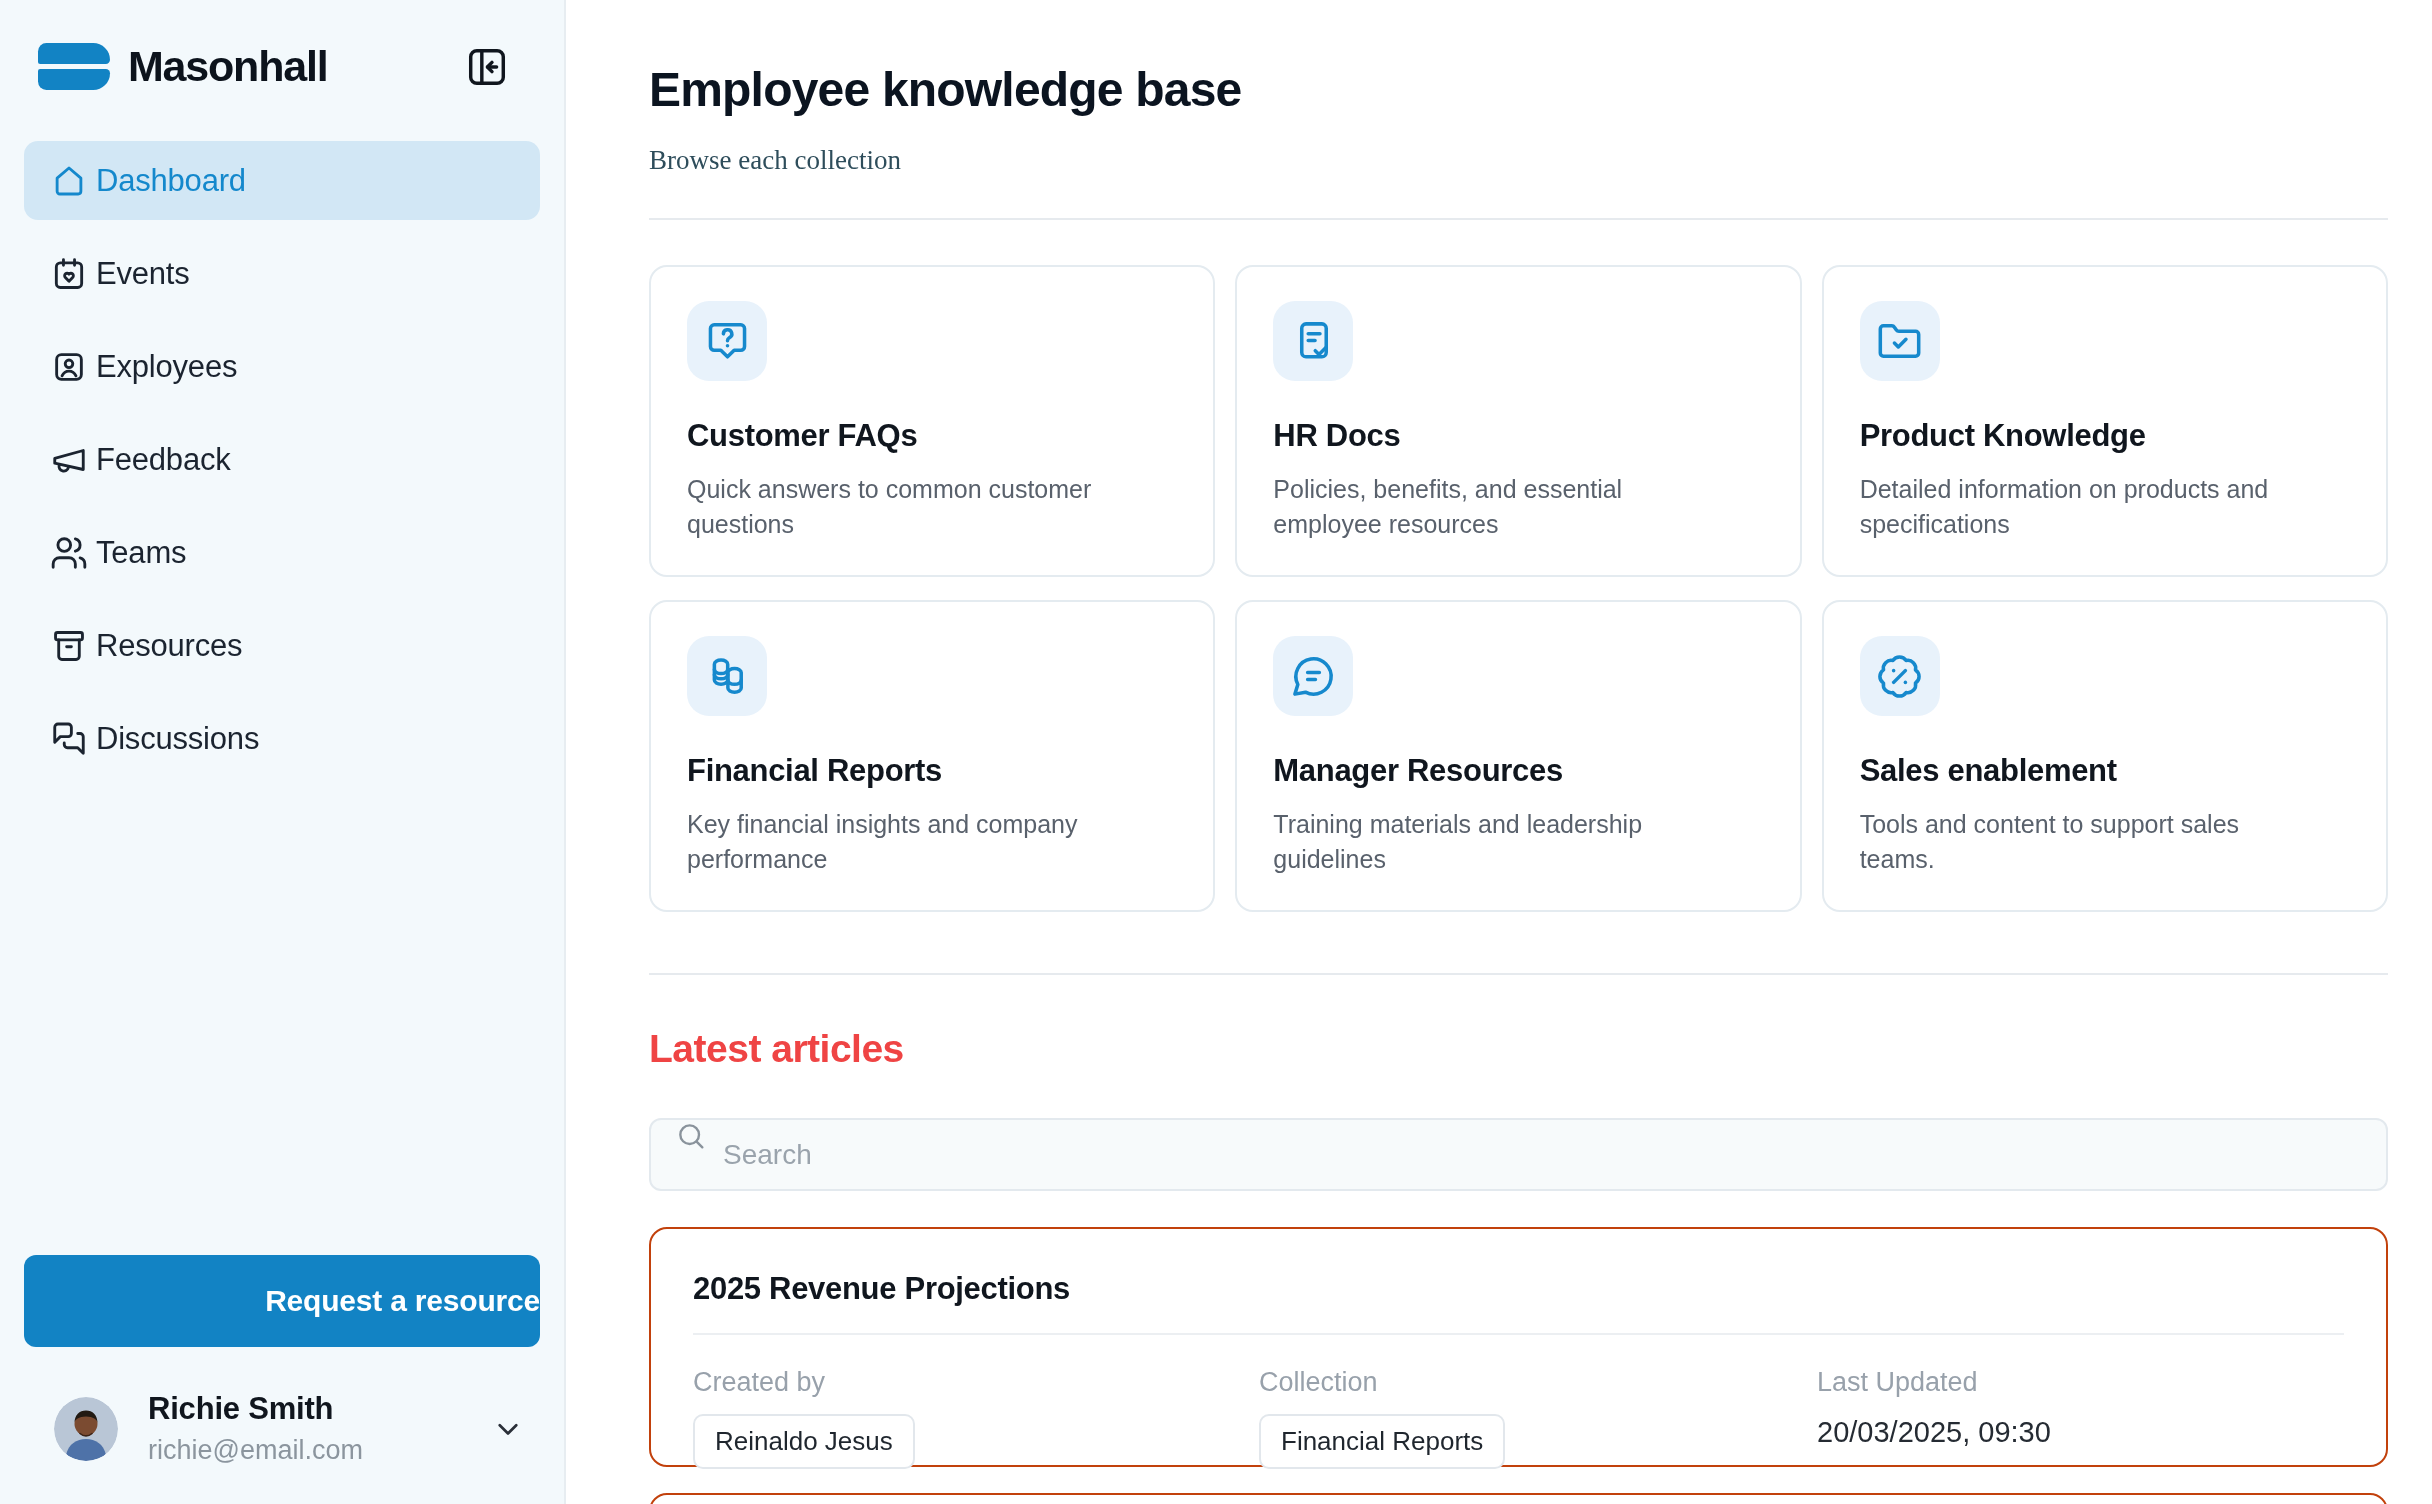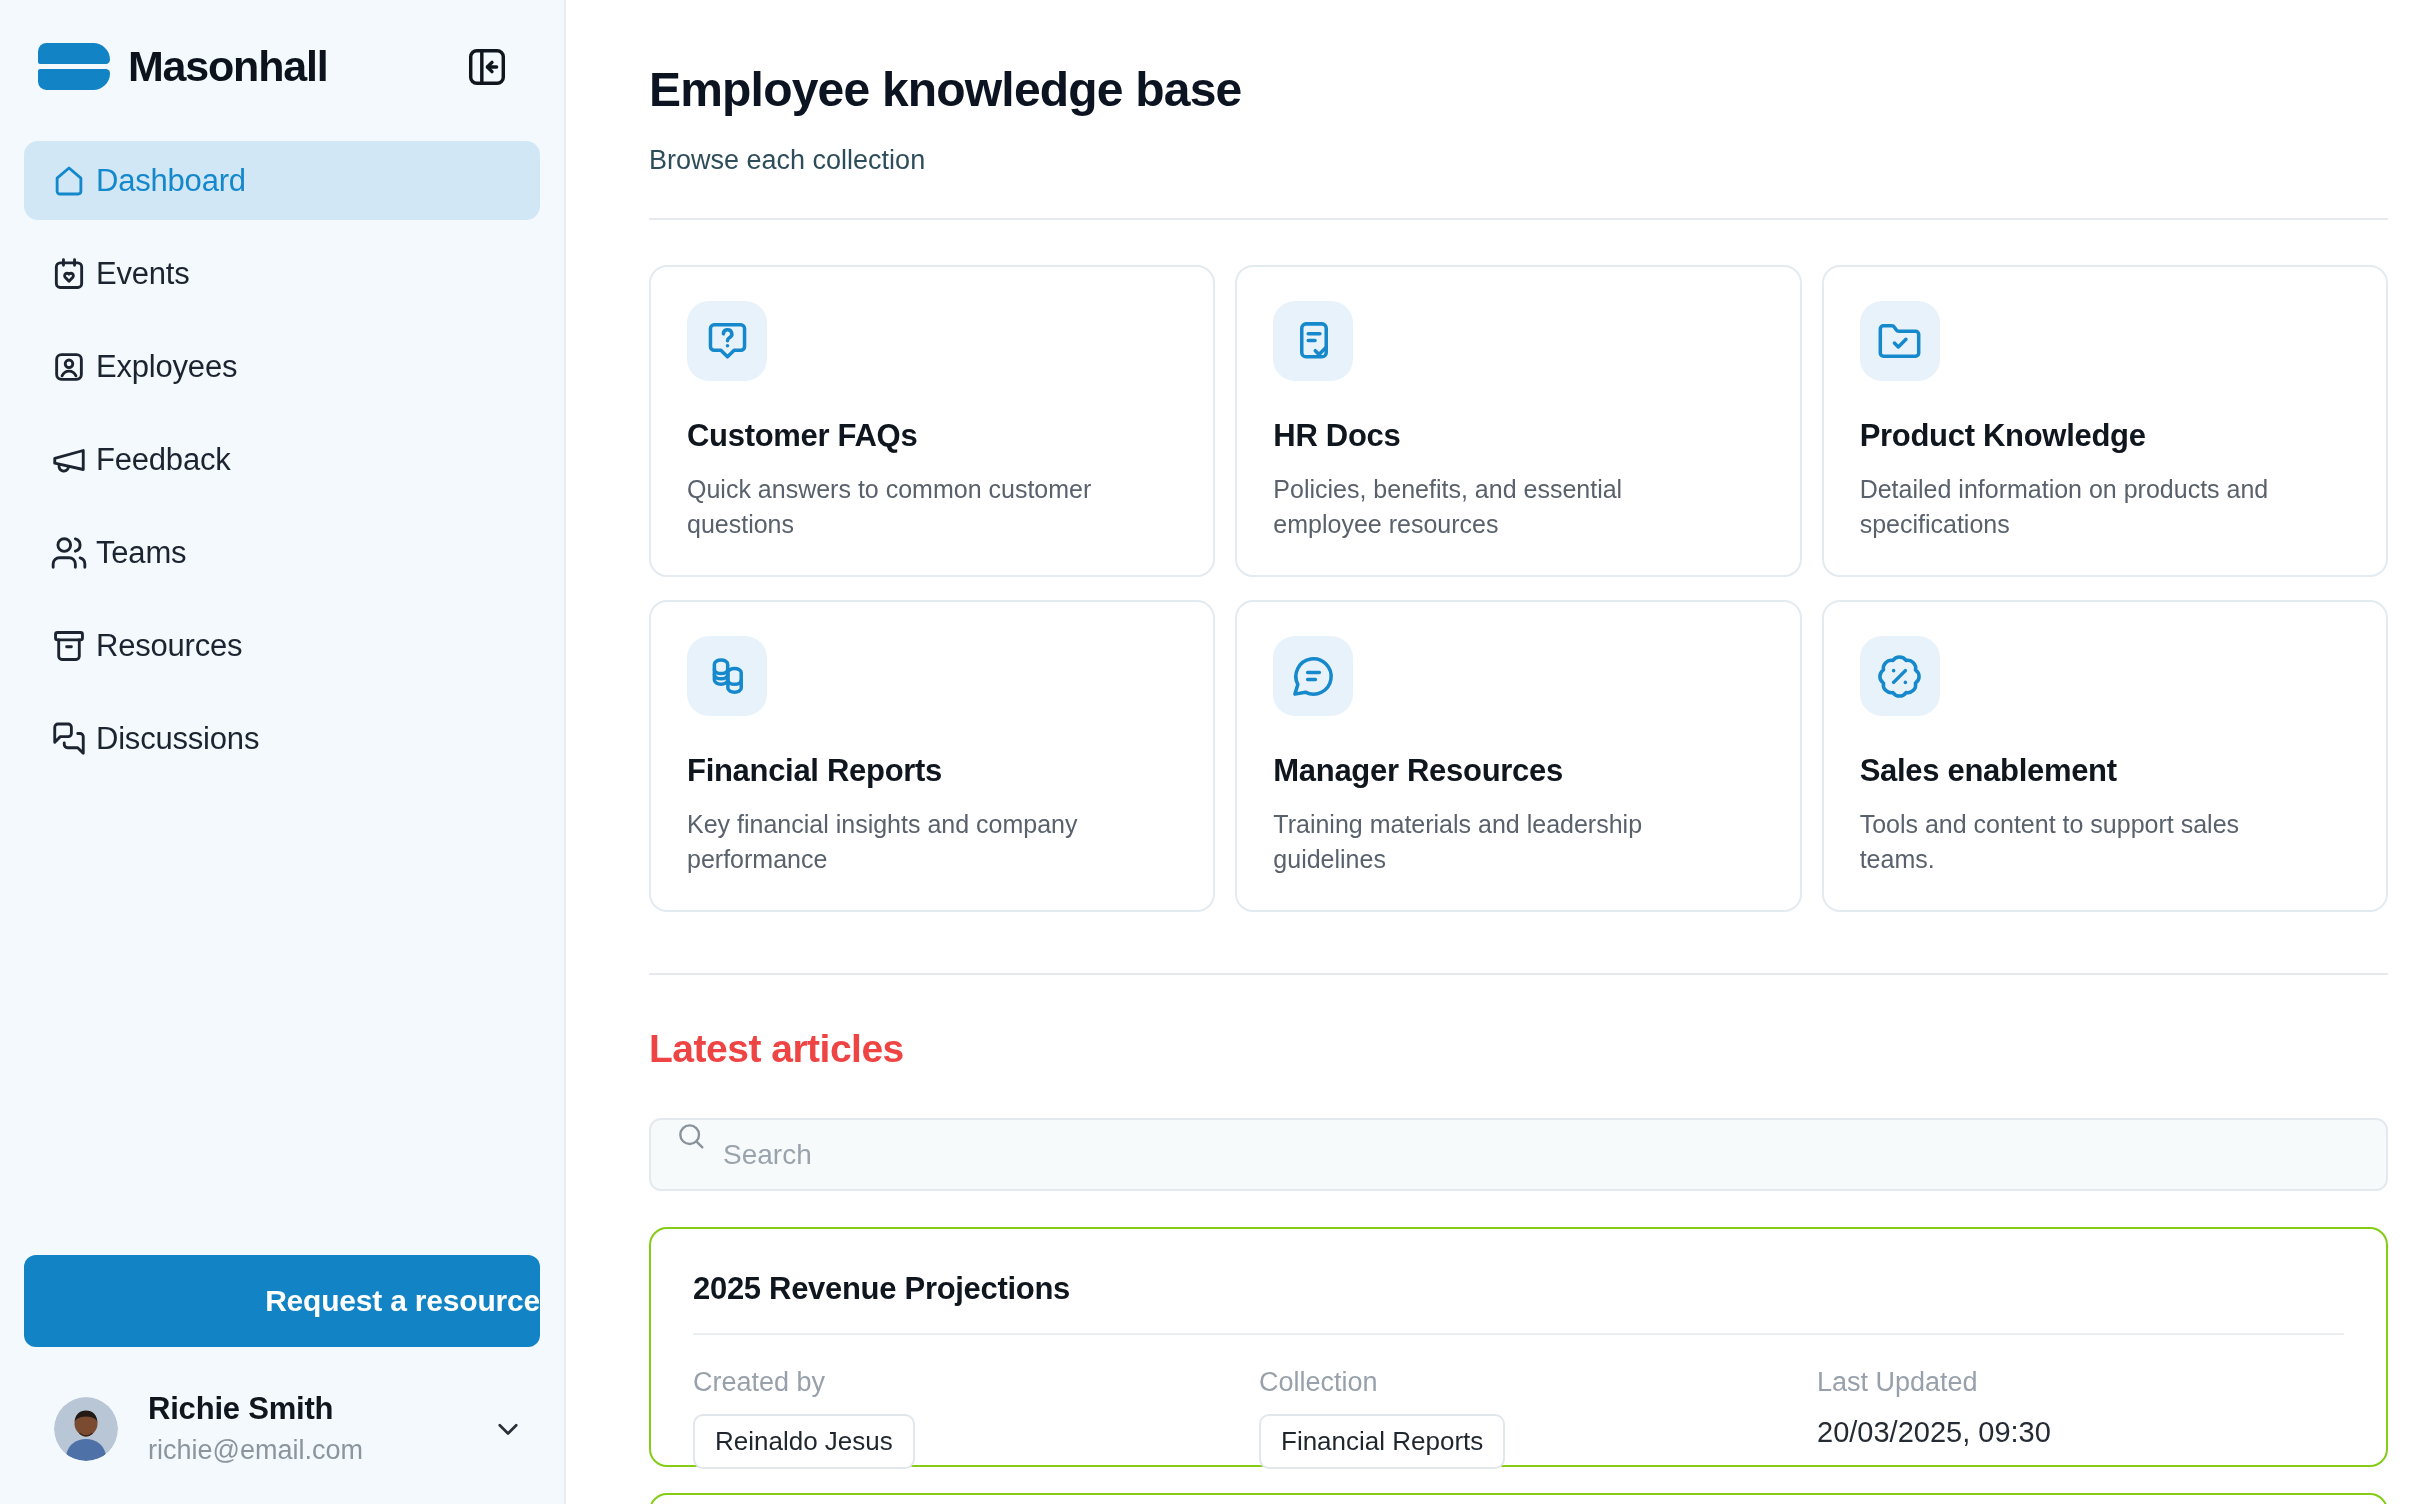--- a/index.html
+++ b/index.html
@@ -50,21 +50,21 @@
   .avatar svg{ width:64px; height:64px; display:block; }
   .profile-text{ margin-left:30px; flex:1; min-width:0; }
   .profile-name{ font-size:31px; font-weight:700; color:#10161e; letter-spacing:-0.2px; }
   .profile-email{ font-size:27px; color:#8b959e; margin-top:8px; }
   .profile-chevron{ color:#2a3039; cursor:pointer; display:flex; }
   .profile-chevron svg{ width:36px; height:36px; }
 
   
   .main{ flex:1; height:100%; padding:62px 44px 0 83px; overflow:hidden;border-radius:17px; }
   .page-title{ font-size:48px; font-weight:800; letter-spacing:-0.8px; color:#0b1420; }
-  .page-subtitle{ margin-top:28px; font-size:27px; color:#2e4d5b; }
+  .page-subtitle{ margin-top:28px; font-size:27px; color:#2e4d5b;font-family:Liberation Serif, serif; }
   .divider{ border:none; border-top:2px solid #e6eaee; margin-top:42px; }
 
   .cards{ margin-top:45px; display:grid; grid-template-columns:repeat(3,1fr); gap:23px 20px; }
   .card{
     background:#fff; border:2px solid #e4ebf0; border-radius:18px;
     padding:34px 36px; min-height:299px; cursor:pointer;
   }
   .icon-tile{
     width:80px; height:80px; border-radius:22px; background:#e8f2fb;
     display:flex; align-items:center; justify-content:center; color:#1689cd;
@@ -81,21 +81,21 @@
     background:#f7fafb; display:flex; padding:0 24px; gap:16px;
   }
   .search svg{ width:32px; height:32px; color:#8a939c; flex:none; }
   .search input{
     flex:1; border:none; outline:none; background:transparent;
     font-family:inherit; font-size:28px; color:#1b2430;
   }
   .search input::placeholder{ color:#9aa3ac; }
 
   .article-card{
-    margin-top:36px; background:#fff; border:2px solid #84cc16; border-radius:18px;
+    margin-top:36px; background:#fff; border:2px solid #c2410c; border-radius:18px;
     padding:42px 42px 0 42px; cursor:pointer;
   }
   .article-card.first{ height:240px; }
   .article-card.partial{ margin-top:26px; padding-top:26px; height:220px; }
   .article-title{ font-size:31px; font-weight:700; letter-spacing:-0.3px; color:#10161e; }
   .article-divider{ border:none; border-top:2px solid #eceff2; margin-top:26px; }
   .meta{ margin-top:32px; display:grid; grid-template-columns:566px 558px 1fr; }
   .meta-label{ font-size:27px; color:#98a1ab; }
   .pill{
     display:inline-block; margin-top:16px; padding:10px 20px;

